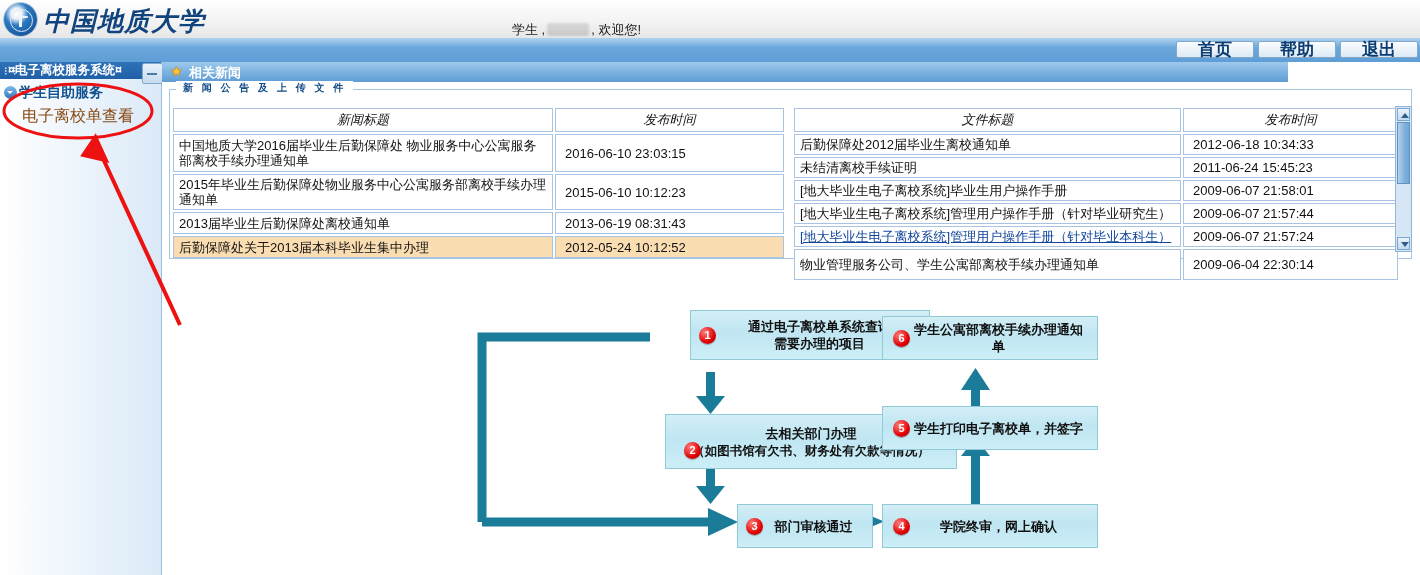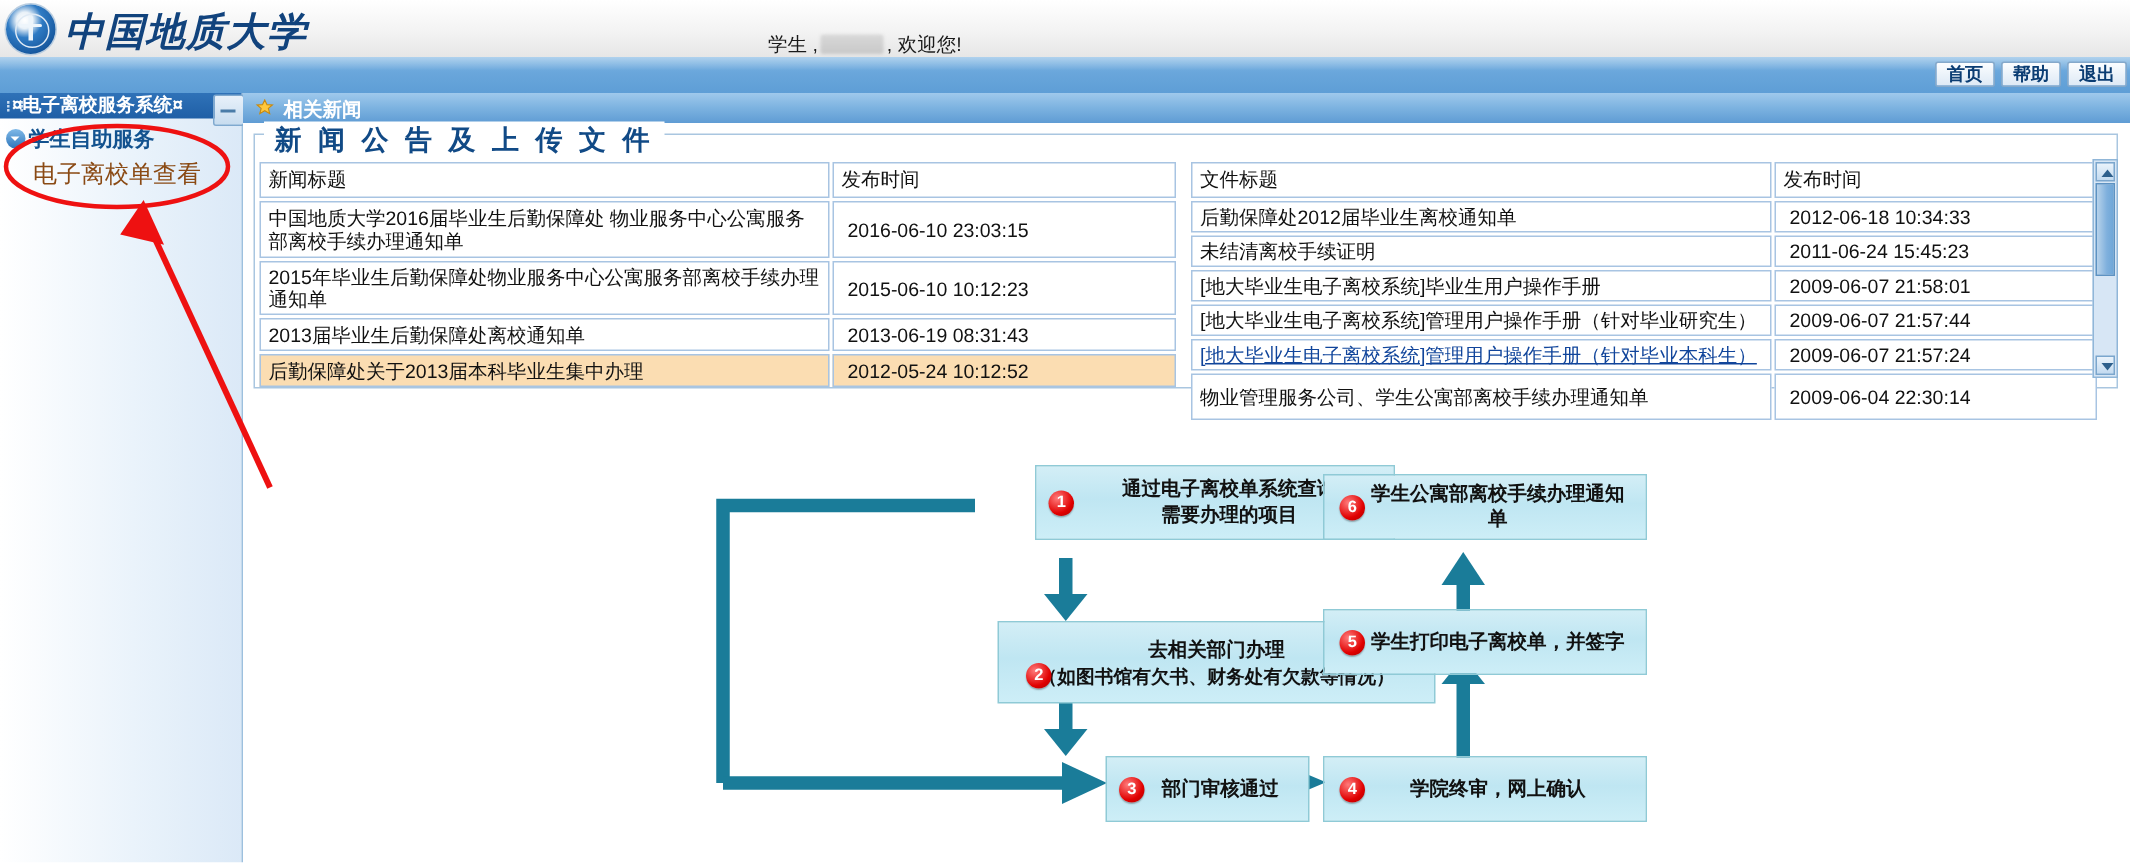--- a/index.html
+++ b/index.html
@@ -29,23 +29,23 @@
   .redact{display:inline-block;width:42px;height:13px;vertical-align:-2px;
     background:linear-gradient(#d8d8d8,#c8c8c8);border-radius:2px;filter:blur(1.1px);margin:0 2px;}
 
   
   .navband{position:absolute;left:0;top:38px;width:1420px;height:24px;
     background:linear-gradient(#7cb4e2 0%,#69a6db 45%,#5e9ed6 100%);
     border-bottom:1px solid #bcd6ec;}
   .navband .sheen{position:absolute;left:0;top:0;width:100%;height:9px;
     background:linear-gradient(rgba(255,255,255,.40),rgba(255,255,255,0));}
   .navbtns{position:absolute;right:2px;top:3px;display:flex;gap:4px;}
-  .navbtn{height:17px;min-width:32px;padding:0 7px;box-sizing:border-box;
+  .navbtn{height:17px;min-width:32px;padding:0 21px;box-sizing:border-box;
     background:linear-gradient(#fbfdff,#dde9f5);border:1px solid #85a9cb;border-radius:2px;
-    font-size:12px;color:#0b3d73;line-height:15px;text-align:center;font-weight:bold;cursor:pointer;}
+    font-size:17px;color:#0b3d73;line-height:15px;text-align:center;font-weight:bold;cursor:pointer;}
 
   
   .sidebar{position:absolute;left:0;top:62px;width:161px;height:513px;
     background:linear-gradient(90deg,#ffffff 0%,#eaf3fb 55%,#dbe9f7 100%);
     border-right:1px solid #9dc0de;}
   .sb-title{position:absolute;left:0;top:0;width:161px;height:17px;
     background:linear-gradient(#2f72b8,#1f5fa6);color:#fff;font-size:12.5px;font-weight:bold;
     line-height:17px;white-space:nowrap;overflow:hidden;}
   .sb-grip{display:inline-block;width:7px;margin-left:1px;color:#c9ddf0;font-size:9px;}
   .sb-section{position:absolute;left:4px;top:22px;font-size:14px;font-weight:bold;color:#12528f;
@@ -56,41 +56,41 @@
     border-right:3.2px solid transparent;border-top:3.6px solid #fff;}
   .sb-item{position:absolute;left:22px;top:44px;font-size:16px;color:#8a4a14;cursor:pointer;white-space:nowrap;}
 
   
   .collapse-btn{position:absolute;left:142px;top:63px;width:19px;height:19px;
     background:linear-gradient(#e8f1fa,#c7dcef);border:1px solid #7fa9cf;border-radius:2px;cursor:pointer;}
   .collapse-btn::after{content:"";position:absolute;left:4px;top:8.5px;width:10px;height:2px;background:#4a7ca8;}
 
   
   .content{position:absolute;left:162px;top:62px;width:1258px;height:513px;background:#ffffff;}
-  .chdr{position:absolute;left:0;top:0;width:1258px;height:20px;
+  .chdr{position:absolute;left:0;top:0;width:1126px;height:20px;
     background:linear-gradient(#9fc9ec 0%,#7cb2e0 50%,#5f9cd4 100%);font-family:Liberation Serif, serif;}
   .chdr-ico{position:absolute;left:8px;top:4px;width:13px;height:12px;}
   .chdr-title{position:absolute;left:27px;top:2px;font-size:13px;font-weight:bold;color:#ffffff;}
 
   
   .fs{position:absolute;left:7px;top:27px;width:1243px;height:170px;
     border:1px solid #a9c6e0;border-top:1px solid #a9c6e0;box-sizing:border-box;}
   .fs-legend{position:absolute;left:14px;top:19px;background:#ffffff;padding:0 7px;
-    font-size:18px;font-weight:bold;color:#114a86;letter-spacing:3px;white-space:nowrap;z-index:3;}
+    font-size:10px;font-weight:bold;color:#114a86;letter-spacing:3px;white-space:nowrap;z-index:3;}
 
   .panes{position:absolute;left:9px;top:44px;width:1404px;height:148px;display:flex;gap:8px;}
   .pane{position:relative;height:148px;box-sizing:border-box;}
   .pane.left{width:613px;}
   .pane.right{width:620px;}
 
   table.grid{border-collapse:separate;border-spacing:2px;width:100%;table-layout:fixed;}
   table.grid td,table.grid th{border:1px solid #a8c4e2;background:#ffffff;
     font-size:13px;font-weight:normal;color:#111;padding:2px 5px;box-sizing:border-box;
     vertical-align:middle;overflow:hidden;}
-  table.grid th{text-align:left;height:21px;}
+  table.grid th{text-align:center;height:21px;font-style:italic;}
   table.grid td.title{text-align:left;line-height:15px;}
   table.grid td.date{text-align:left;padding-left:9px;white-space:nowrap;}
   tr.hl td{background:#fbddb2;}
   .lnk{color:#11459b;text-decoration:underline;}
 
   
   .sbar{position:absolute;right:0;top:0;width:17px;height:146px;
     background:#d7e6f5;border:1px solid #90b6d8;box-sizing:border-box;}
   .sbtn{position:absolute;left:1px;width:13px;height:13px;
     background:linear-gradient(#eaf3fb,#c3daf0);border:1px solid #7ba6cd;box-sizing:border-box;cursor:pointer;}

